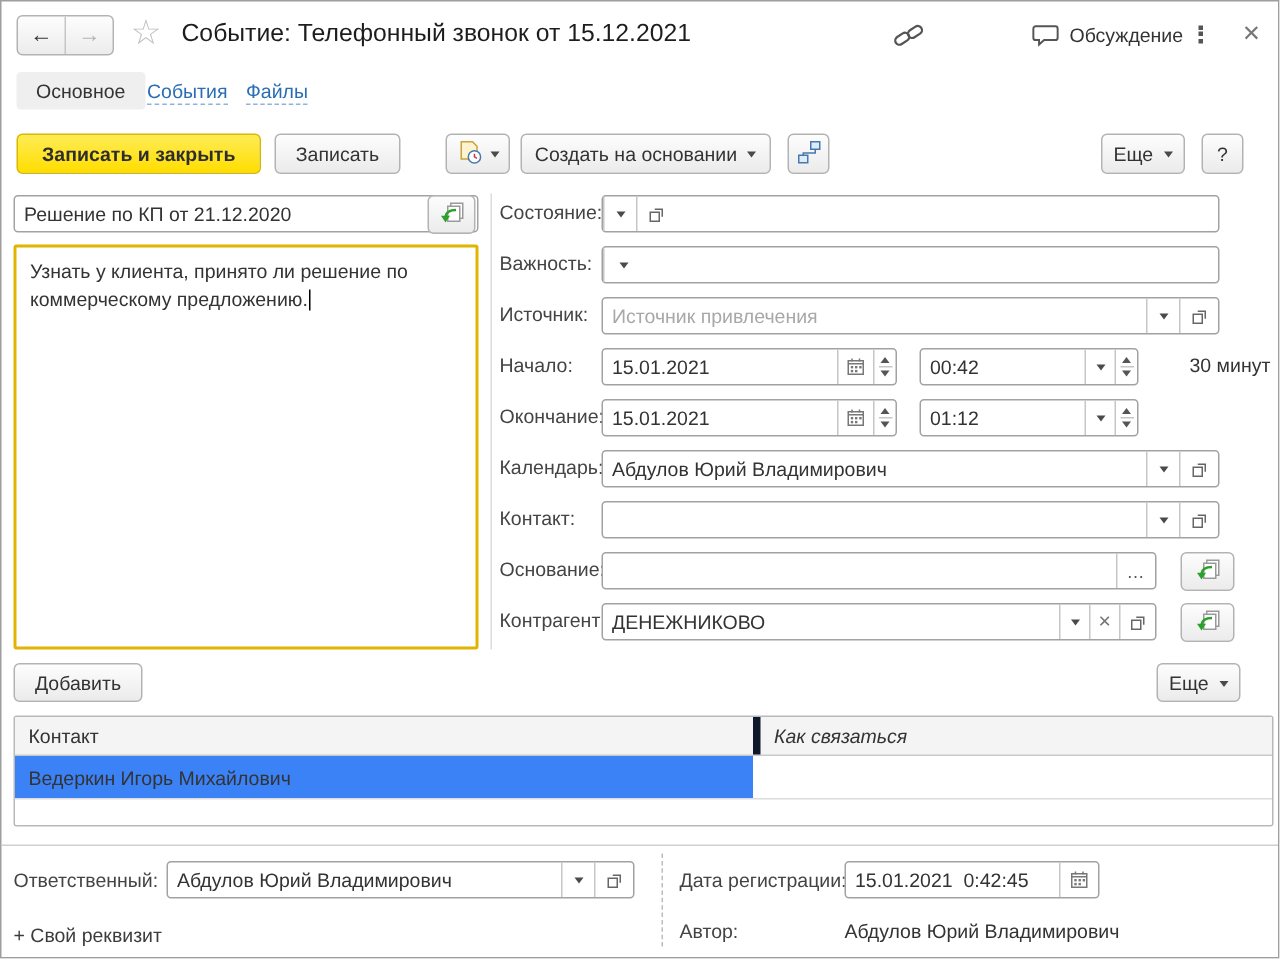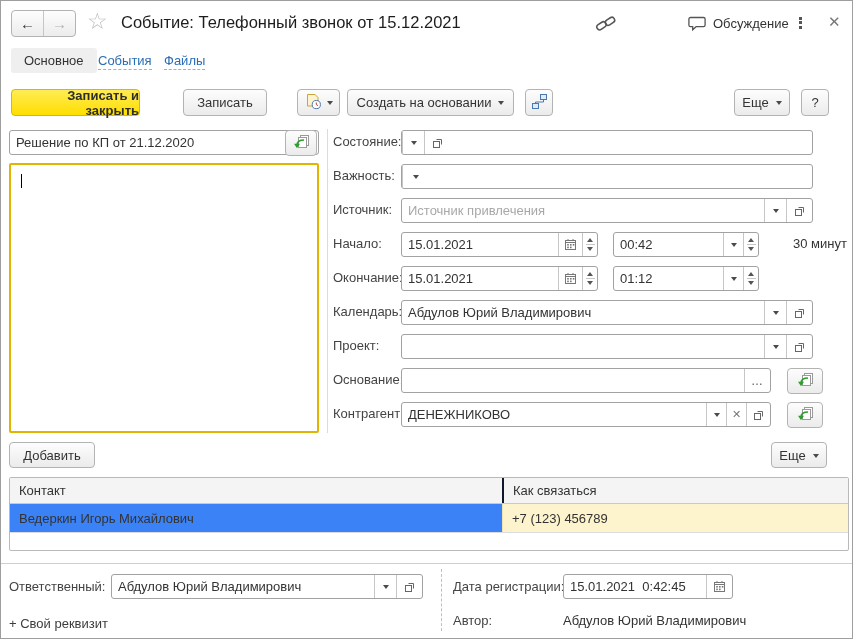--- a/index.html
+++ b/index.html
@@ -35,21 +35,21 @@
   .dots{font-size:12px;color:#555;letter-spacing:1px;}
   
   .tarea{border:2px solid #e0b400;border-radius:2px;background:#fff;padding:7px 9px;box-sizing:border-box;
          line-height:1.45;color:#333;}
   .caret{display:inline-block;width:1px;height:14px;background:#000;vertical-align:text-bottom;margin-left:1px;}
   
   .ctable{border:1px solid #b9b9b9;border-radius:2px;box-sizing:border-box;background:#fff;}
   .trow{display:flex;box-sizing:border-box;}
   .tcell{padding:0 9px;display:flex;align-items:center;box-sizing:border-box;}
   .thead{background:#f4f4f4;border-bottom:1px solid #c9c9c9;height:26px;color:#333;}
-  .thead .tcell+.tcell{border-left:2px solid #0f172a;}
+  .thead .tcell+.tcell{border-left:5px solid #0f172a;font-style:italic;}
   .tsel{height:29px;border-bottom:1px solid #dcdcdc;}
   .tsel .tcell+.tcell{border-left:1px solid #efe2b5;}
   .kebab i{display:block;width:3px;height:3px;background:#555;margin:1.5px auto;}
   .dashv{border-left:1px dashed #bdbdbd;width:0;}
   .greenbtn{width:36px;height:26px;}
 </style>
 </head>
 <body>
 
 <div class="win">
@@ -77,21 +77,21 @@
     <i></i>
       <i></i>
       <i></i>
   </div>
   <div class="abs" style="left:827px;top:12px;font-size:15px;color:#777;">✕</div>
 
   <div class="abs tab-active" style="left:10px;top:47px;">Основное</div>
   <a class="abs tablink" style="left:97px;top:52px;">События</a>
   <a class="abs tablink" style="left:163px;top:52px;">Файлы</a>
 
-  <div class="abs btn btn-yellow" style="left:10px;top:88px;width:129px;height:27px;text-align:right;">Записать и закрыть</div>
+  <div class="abs btn btn-yellow" style="left:10px;top:88px;width:163px;height:27px;">Записать и закрыть</div>
   <div class="abs btn" style="left:182px;top:88px;width:84px;height:27px;">Записать</div>
   <div class="abs btn" style="left:296px;top:88px;width:43px;height:27px;gap:5px;">
     <span>
       <svg width="17" height="17" viewBox="0 0 17 17">
         <path d="M2.5 1.5 h7.5 l3 3 v8.5 h-10.5 z" fill="#fdf3cf" stroke="#c8a43c"></path>
         <circle cx="11.3" cy="11.6" r="4.1" fill="#fff" stroke="#4a77ad"></circle>
         <path d="M11.3 9.5 v2.1 l1.7 1" stroke="#c23a3a" fill="none"></path>
       </svg>
     </span>
     <span class="dda"></span>
@@ -125,21 +125,21 @@
         <rect x="8.5" y="1.5" width="8" height="10" fill="#fff" stroke="#9a9a9a"></rect>
         <rect x="6.5" y="3.5" width="8" height="10" fill="#fff" stroke="#9a9a9a"></rect>
         <path d="M12 6 Q5.5 6 5 10.5" fill="none" stroke="#2ba02b" stroke-width="1.6"></path>
         <polygon points="2,9.8 8,9.8 5,14.3" fill="#2ba02b"></polygon>
       </svg>
     </span>
   </div>
   <div class="abs" style="left:326px;top:128px;width:1px;height:304px;background:#dcdcdc;"></div>
 
   <div class="abs tarea" style="left:8px;top:162px;width:310px;height:270px;">
-    <span class="caret"></span>
+    <span>Узнать у клиента, принято ли решение по коммерческому предложению.</span><span class="caret"></span>
   </div>
 
   <div class="abs flabel" style="left:332px;top:133px;">Состояние:</div>
   <div class="abs field" style="left:400px;top:129px;width:412px;">
     <span class="sec">
         <span class="dda"></span>
       </span>
     <span class="sec" style="width:26px;">
       <svg width="12" height="12" viewBox="0 0 12 12" fill="none" stroke="#666">
           <rect x="1.5" y="4.5" width="6" height="6"></rect>
@@ -249,21 +249,21 @@
         <span class="dda"></span>
       </span>
     <span class="sec" style="width:26px;">
       <svg width="12" height="12" viewBox="0 0 12 12" fill="none" stroke="#666">
           <rect x="1.5" y="4.5" width="6" height="6"></rect>
           <polyline points="4.5,2.5 9.5,2.5 9.5,7.5"></polyline>
         </svg>
     </span>
   </div>
 
-  <div class="abs flabel" style="left:332px;top:337px;">Проект:</div>
+  <div class="abs flabel" style="left:332px;top:337px;">Контакт:</div>
   <div class="abs field" style="left:400px;top:333px;width:412px;">
     <input class="val" value="" style="">
     <span class="sec">
         <span class="dda"></span>
       </span>
     <span class="sec" style="width:26px;">
       <svg width="12" height="12" viewBox="0 0 12 12" fill="none" stroke="#666">
           <rect x="1.5" y="4.5" width="6" height="6"></rect>
           <polyline points="4.5,2.5 9.5,2.5 9.5,7.5"></polyline>
         </svg>
@@ -317,21 +317,20 @@
     <span class="dda"></span>
   </div>
 
   <div class="abs ctable" style="left:8px;top:476px;width:840px;height:74px;">
     <div class="trow thead">
       <div class="tcell" style="width:492px;">Контакт</div>
       <div class="tcell" style="flex:1;">Как связаться</div>
     </div>
     <div class="trow tsel">
       <div class="tcell" style="width:492px;background:#3b82f6;">Ведеркин Игорь Михайлович</div>
-      <div class="tcell" style="flex:1;background:#fdf3cd;">+7 (123) 456789</div>
     </div>
     <div class="trow" style="height:17px;"></div>
   </div>
 
   <div class="abs" style="left:0;top:562px;width:851px;border-top:1px solid #cfcfcf;"></div>
 
   <div class="abs flabel" style="left:8px;top:578px;">Ответственный:</div>
   <div class="abs field" style="left:110px;top:573px;width:312px;">
     <input class="val" value="Абдулов Юрий Владимирович" style="">
     <span class="sec">

